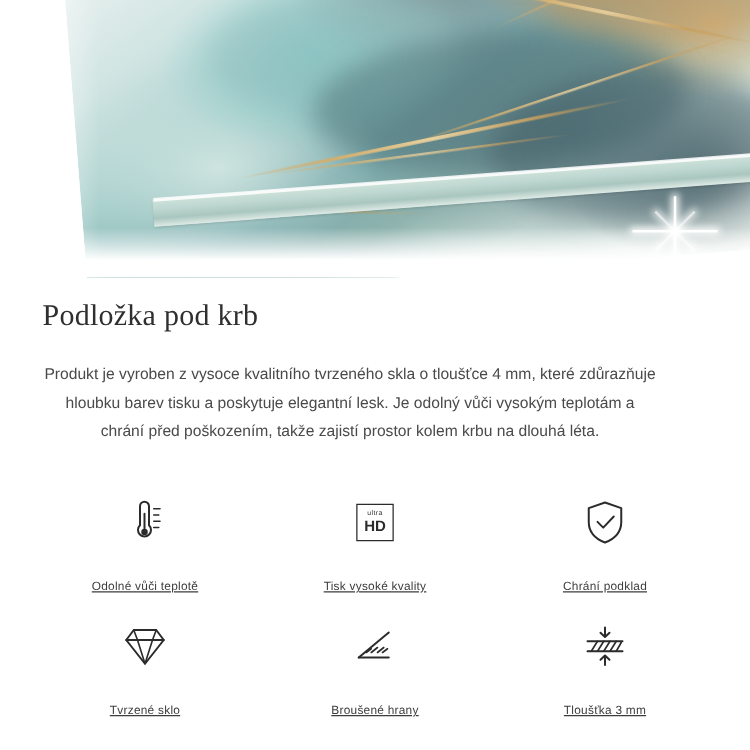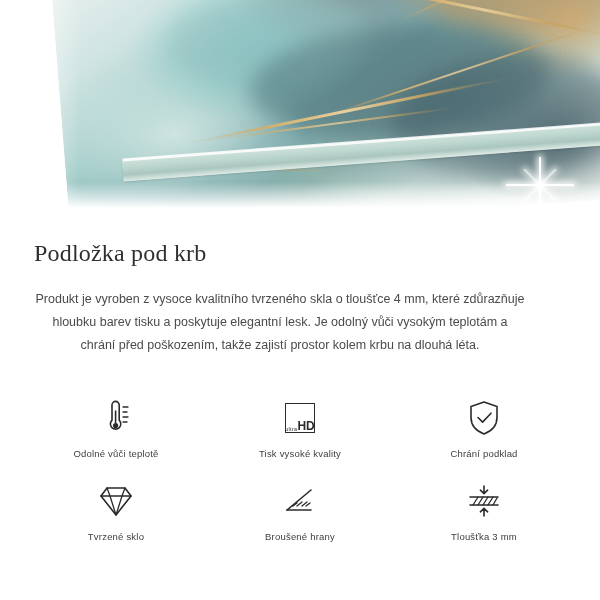--- a/index.html
+++ b/index.html
@@ -165,34 +165,35 @@
     align-items: center;
     justify-content: flex-start;
   }
   .feature .ico {
     height: 46px;
     display: flex;
     align-items: center;
     justify-content: center;
   }
   .feature .cap {
-    margin-top: 6px;
+    margin-top: 22px;
     font-size: 9.5px;
     color: #3d3d3d;
     line-height: 13px;
     letter-spacing: .2px;
+    text-decoration: underline;
   }
   svg { display: block; }
   .stroke { fill: none; stroke: #2b2b2b; stroke-width: 1.6; stroke-linecap: round; stroke-linejoin: round; }
   .thin { fill: none; stroke: #2b2b2b; stroke-width: 1.3; stroke-linecap: round; }
   .hdbox {
     width: 30px; height: 30px;
     border: 1.6px solid #2b2b2b;
-    display: flex; flex-direction: row;
-    align-items: flex-end; justify-content: center;
+    display: flex; flex-direction: column;
+    align-items: center; justify-content: center;
     line-height: 1;
   }
   .hdbox .u { font-size: 5.5px; letter-spacing: .3px; color: #2b2b2b; }
   .hdbox .d { font-size: 12px; font-weight: 700; color: #2b2b2b; margin-top: 1px; }
 </style>
 </head>
 <body>
 
 <div id="page">
 

